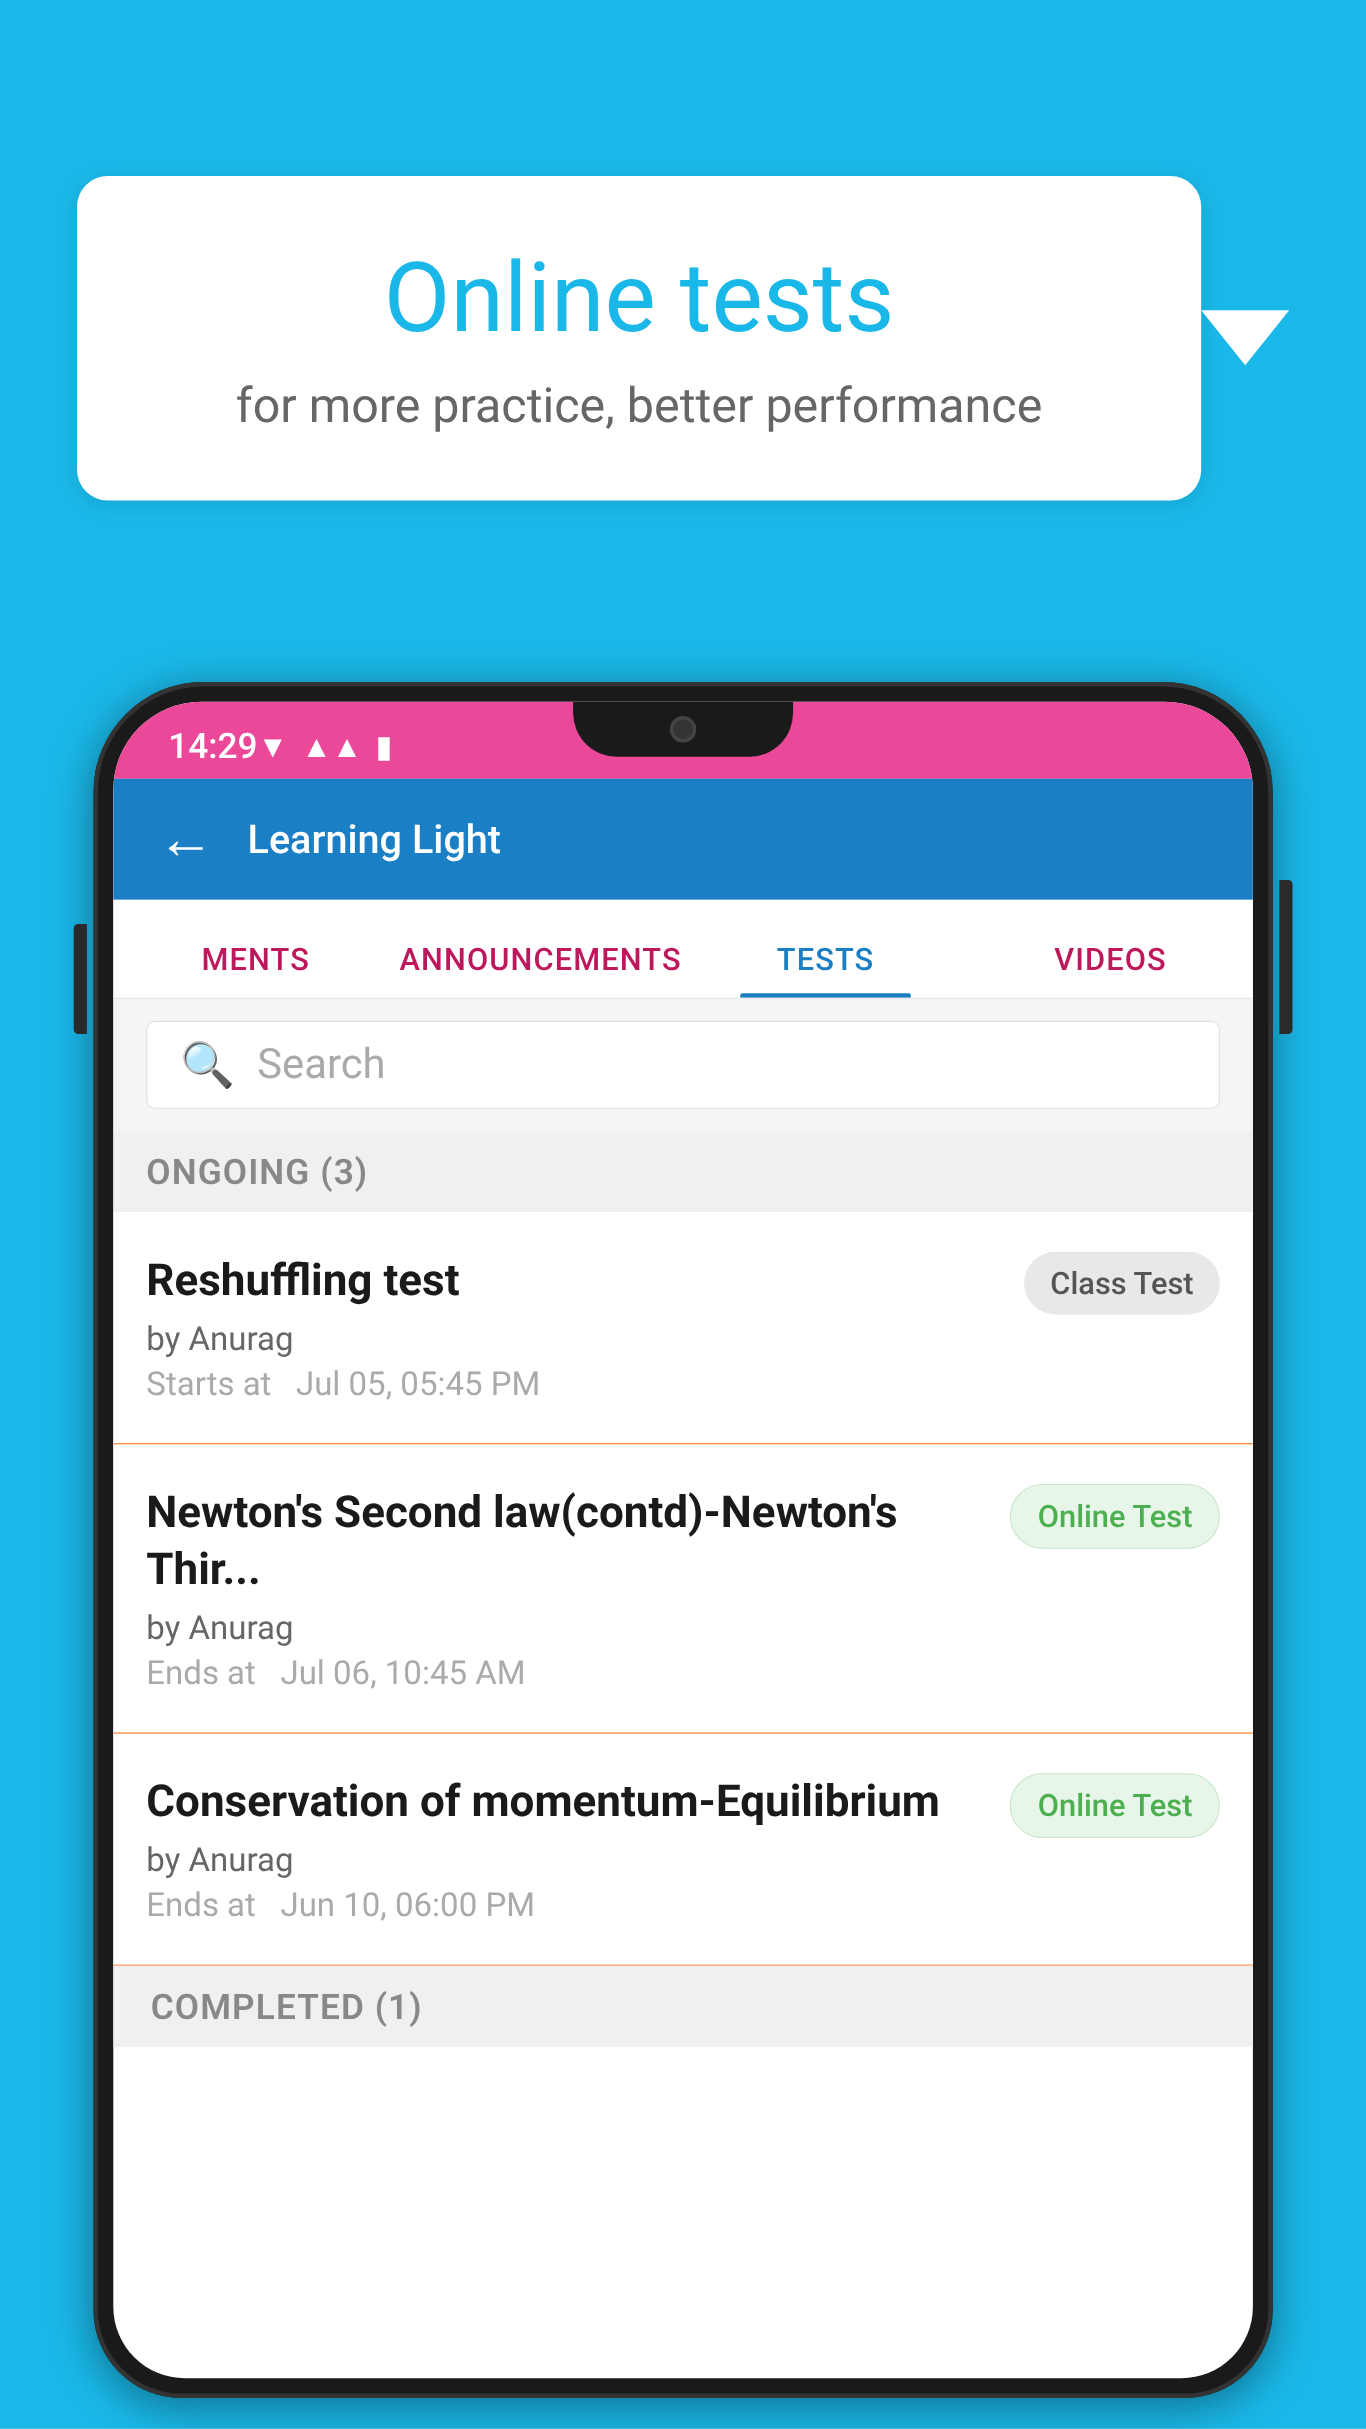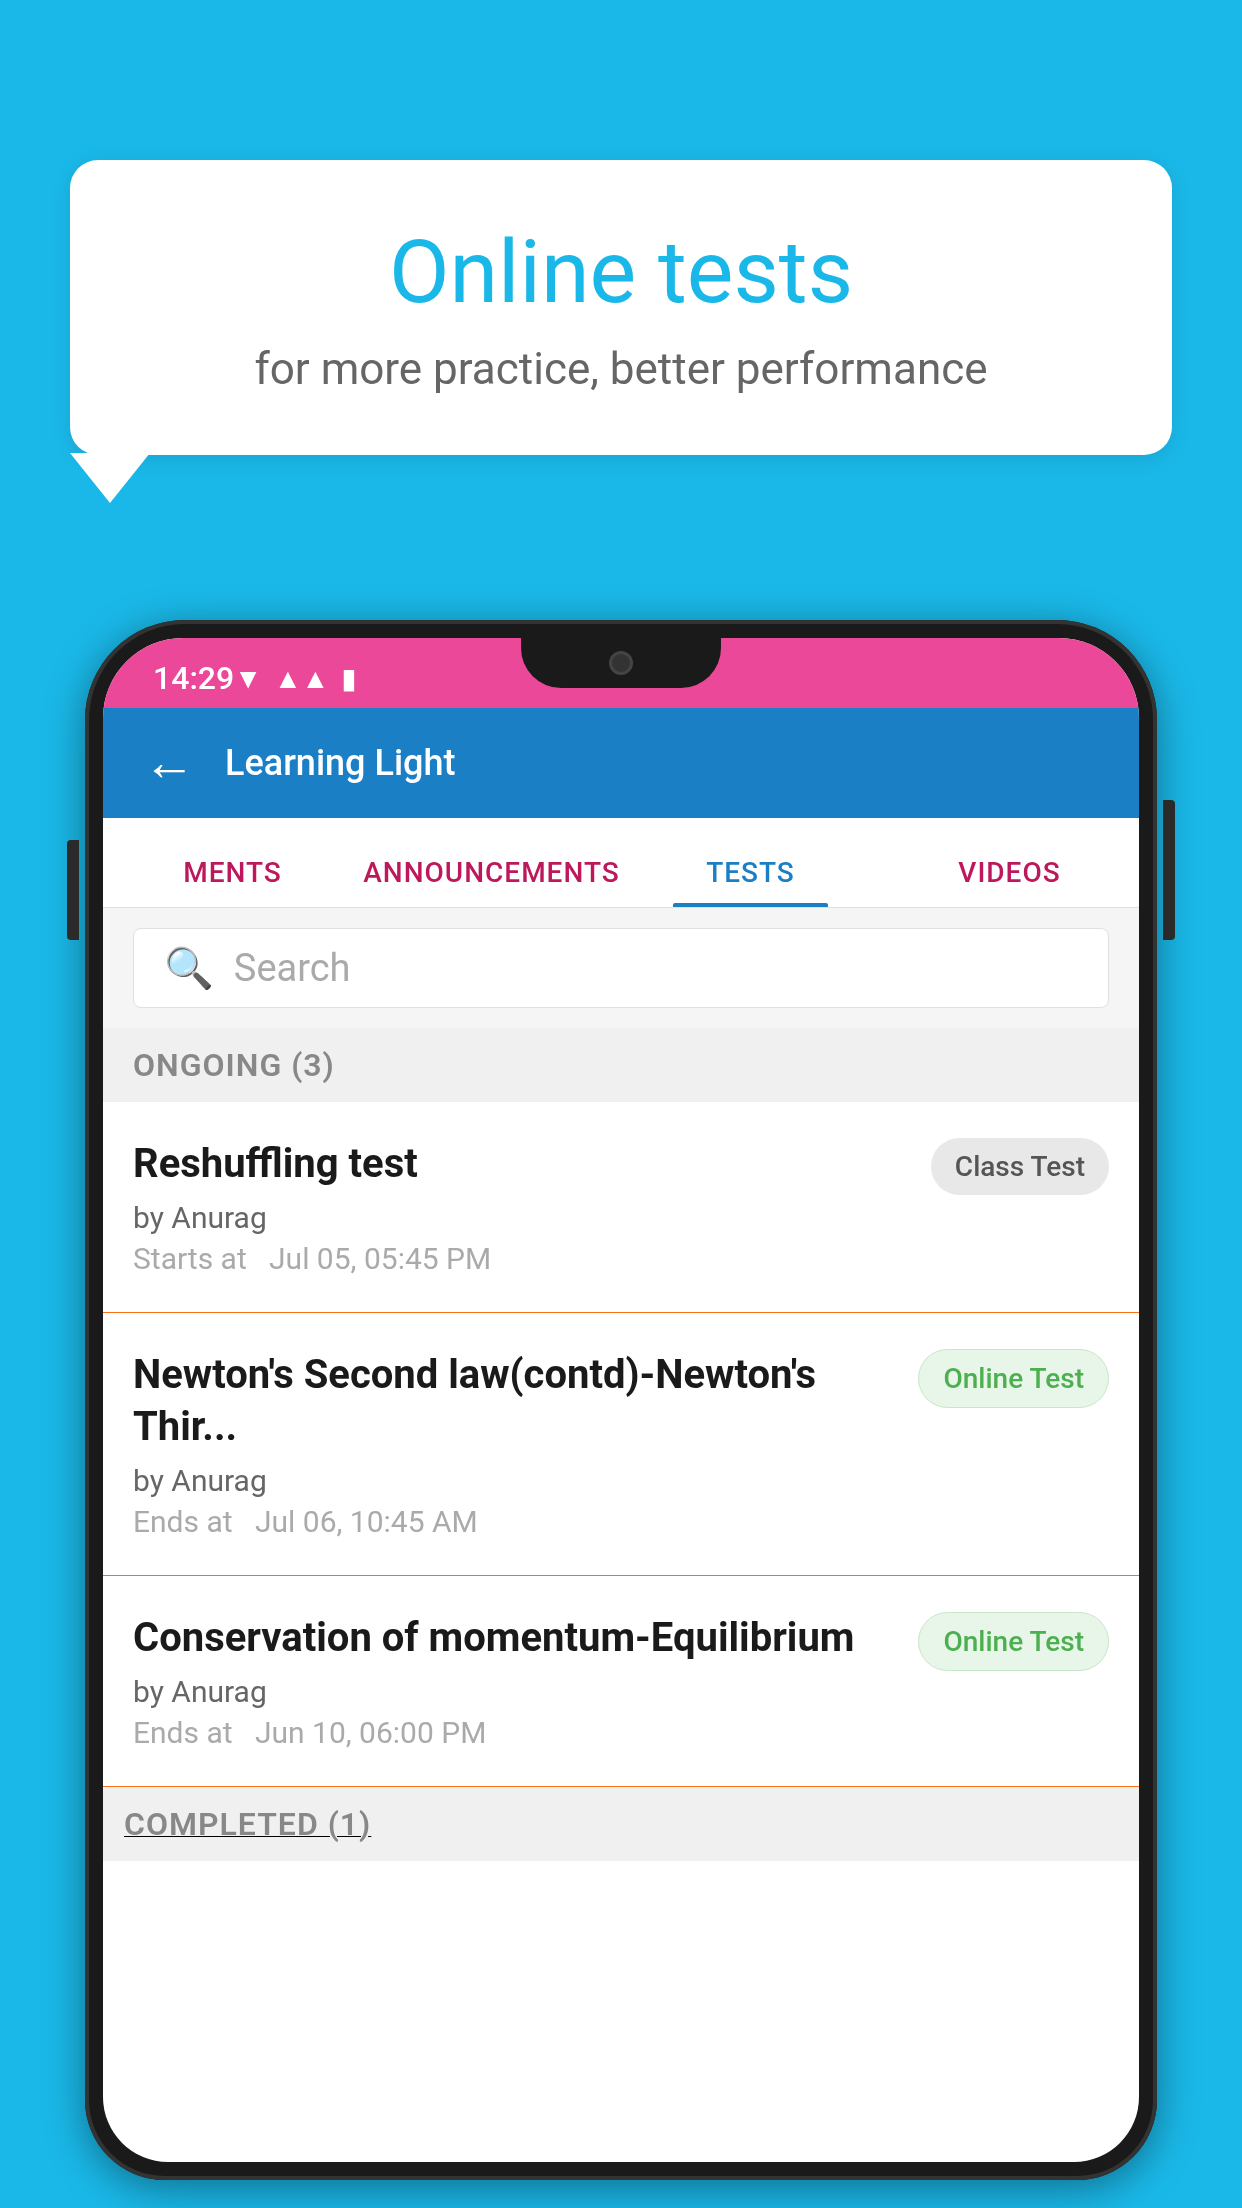--- a/index.html
+++ b/index.html
@@ -14,21 +14,22 @@
       position: relative;
     }
 
     
     .speech-bubble-wrapper {
       position: absolute;
       top: 160px;
       left: 70px;
       right: 70px;
       display: flex;
-      flex-direction: column;
+      flex-direction: row;
+      align-items: center;
     }
 
     .speech-bubble {
       background: white;
       border-radius: 28px;
       padding: 60px 80px;
       width: 100%;
       box-shadow: 0 4px 20px rgba(0,0,0,0.1);
       text-align: center;
     }
@@ -303,22 +304,21 @@
 
     .badge-online-test {
       background: #e8f5e9;
       color: #4caf50;
       border: 1px solid #c8e6c9;
     }
 
     
     .completed-section {
       background: #f0f0f0;
-      padding: 18px 21px;
-      text-decoration: underline;
+      padding: 18px 34px;
     }
   </style>
 </head>
 <body>
 
 <div class="speech-bubble-wrapper">
   <div class="speech-bubble">
     <div class="bubble-title">Online tests</div>
     <div class="bubble-subtitle">for more practice, better performance</div>
   </div>

